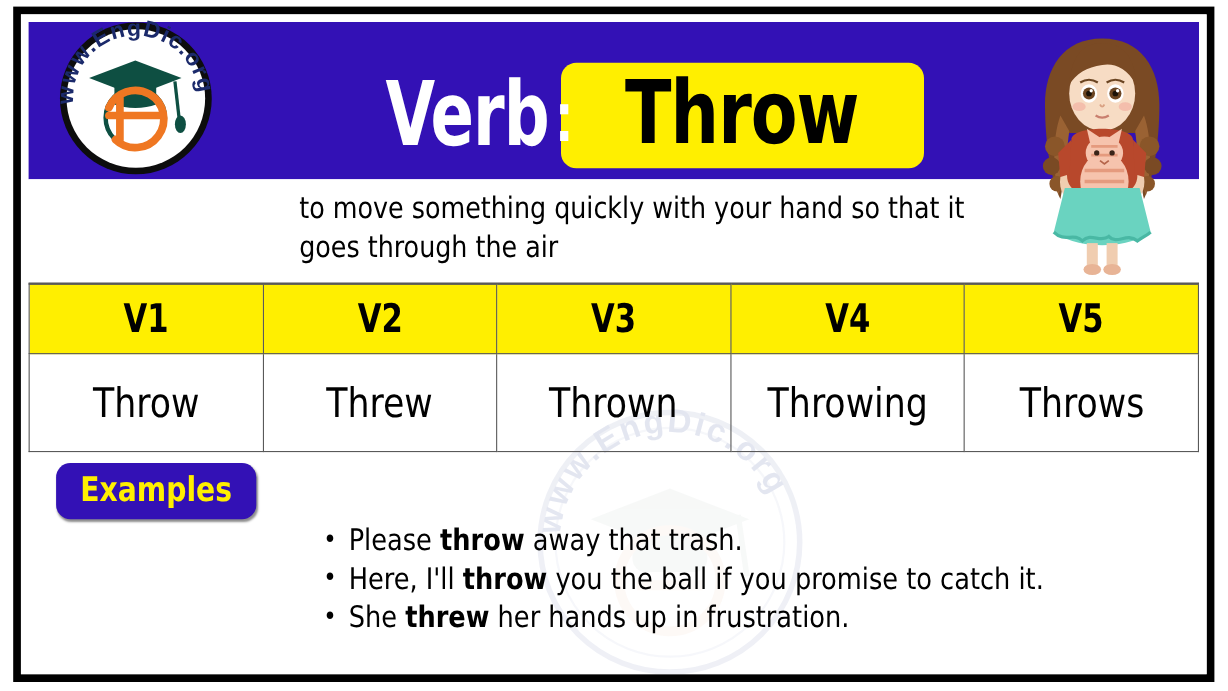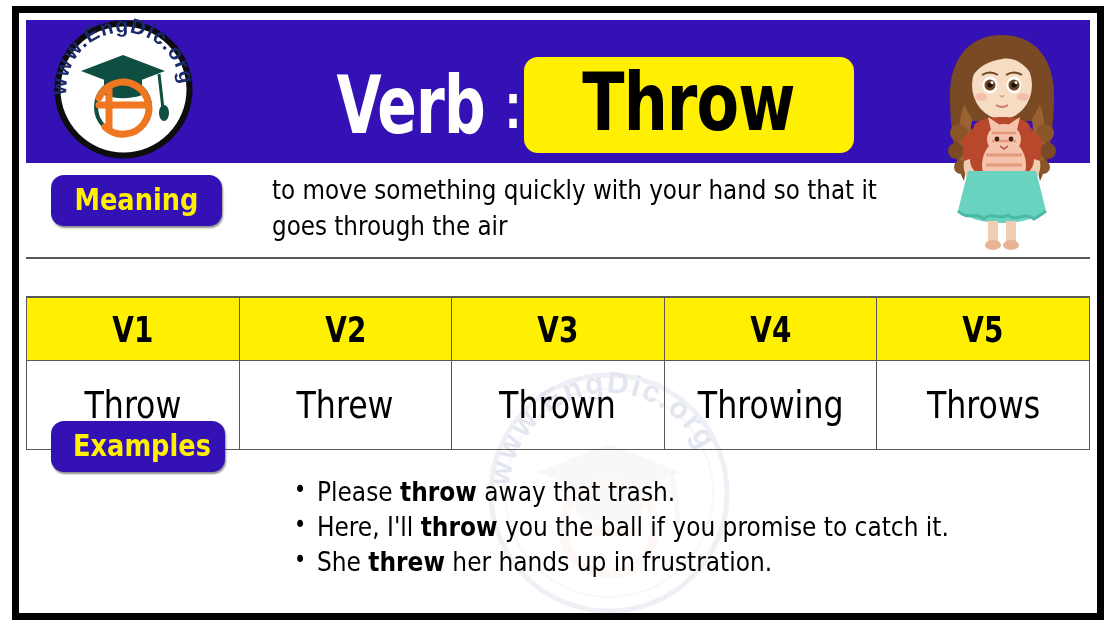--- a/index.html
+++ b/index.html
@@ -51,21 +51,20 @@
   }
   #header-title-wrap {
     position: absolute;
     left: 210px;
     top: 0;
     width: 700px;
     height: 170px;
     display: flex;
     align-items: center;
     justify-content: center;
-    gap: 14px;
   }
   .title-word {
     color: #ffffff;
     font-family: "Liberation Sans Narrow", "DejaVu Sans Condensed", "Liberation Sans", sans-serif;
     font-weight: bold;
     font-size: 81px;
     line-height: 1;
     letter-spacing: -1px;
     transform: scaleX(0.80);
     transform-origin: center center;
@@ -169,21 +168,20 @@
 
   
   #verb-table {
     position: absolute;
     left: 7px;
     top: 244px;
     width: 1064px;
     height: 152px;
     border-collapse: collapse;
     table-layout: fixed;
-    margin-top: 39px;
   }
   #verb-table td {
     border: 1px solid #595959;
     text-align: center;
     vertical-align: middle;
     padding: 0;
   }
   #verb-table tr.head td {
     background: #ffef00;
     height: 62px;
@@ -211,21 +209,21 @@
     width: 1064px;
     height: 200px;
     background: transparent;
   }
   #examples-badge {
     position: absolute;
     left: 25px;
     top: 10px;
     background: #3311b5;
     border-radius: 13px;
-    padding: 3px 8px 6px 16px;
+    padding: 3px 16px 6px 16px;
     height: 42px;
     display: flex;
     align-items: center;
     justify-content: center;
     box-shadow: 1px 2px 2px rgba(0,0,0,0.45);
   }
   #examples-badge span {
     color: #ffef00;
     font-family: "Liberation Sans Narrow", "DejaVu Sans Condensed", "Liberation Sans", sans-serif;
     font-weight: bold;
@@ -401,23 +399,20 @@
           <path d="M46 196 C 56 206 64 196 72 204 C 80 196 88 206 96 200 C 104 208 112 196 122 204 C 128 200 132 198 134 196" stroke="#49b8a4" stroke-width="3" fill="none"></path>
 
           <rect x="76" y="206" width="10" height="22" fill="#f0cdb0"></rect>
           <rect x="94" y="206" width="10" height="22" fill="#f0cdb0"></rect>
           <ellipse cx="81" cy="230" rx="8" ry="5" fill="#e8b496"></ellipse>
           <ellipse cx="99" cy="230" rx="8" ry="5" fill="#e8b496"></ellipse>
         </svg>
       </div>
 
       <div id="meaning-row">
-        <div id="meaning-badge">
-          <span>Meaning</span>
-        </div>
         <div id="meaning-text">to move something quickly with your hand so that it goes through the air</div>
       </div>
 
       <table id="verb-table">
         <tbody>
           <tr class="head">
             <td><span>V1</span></td>
             <td><span>V2</span></td>
             <td><span>V3</span></td>
             <td><span>V4</span></td>

